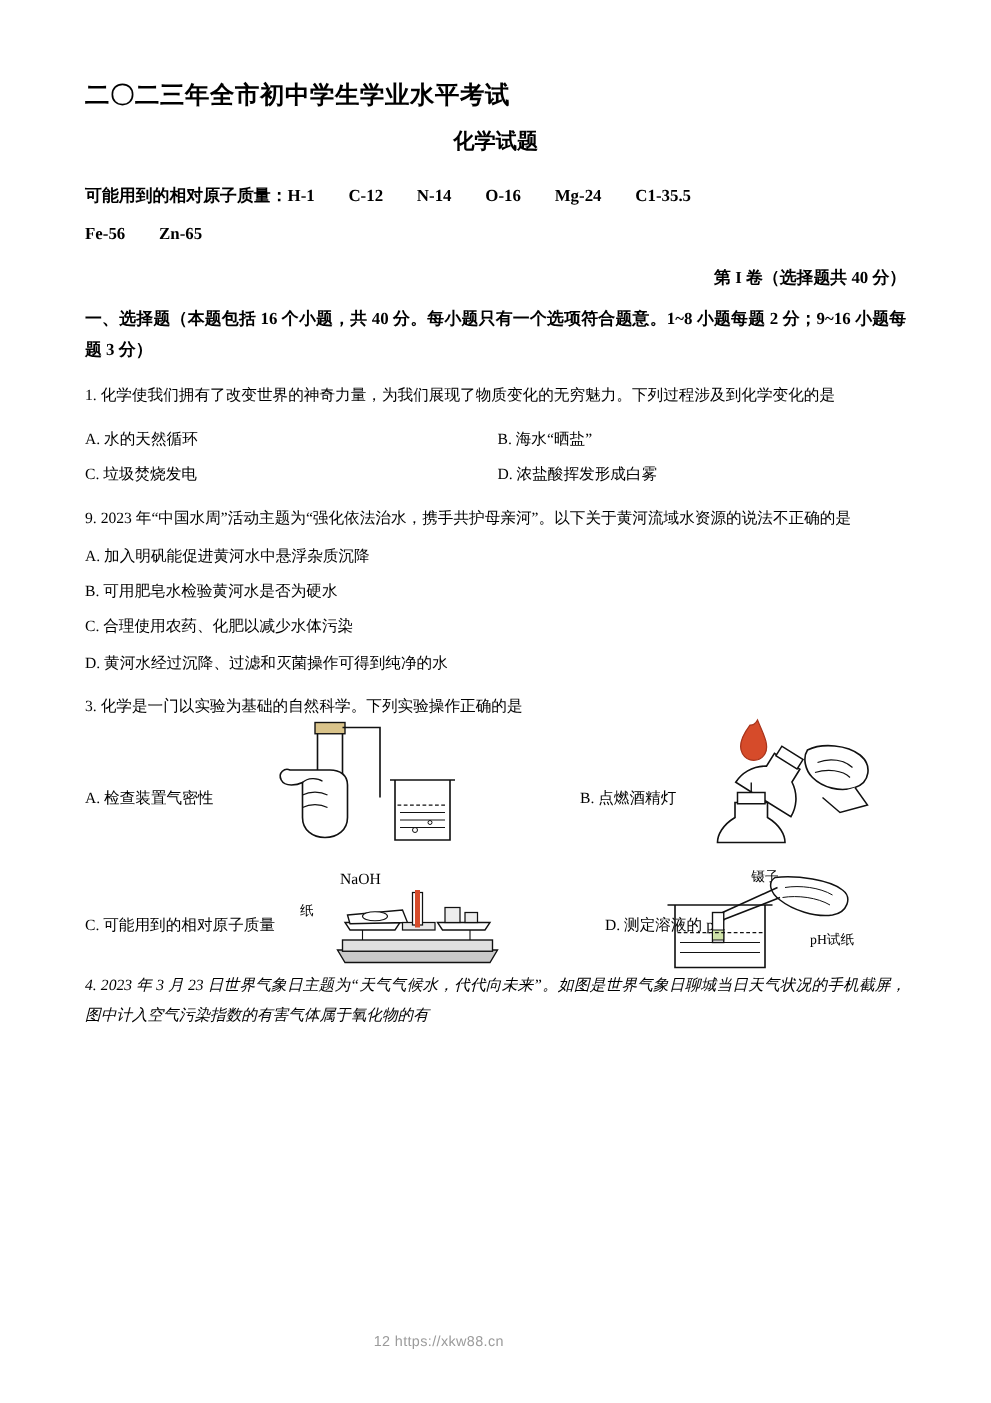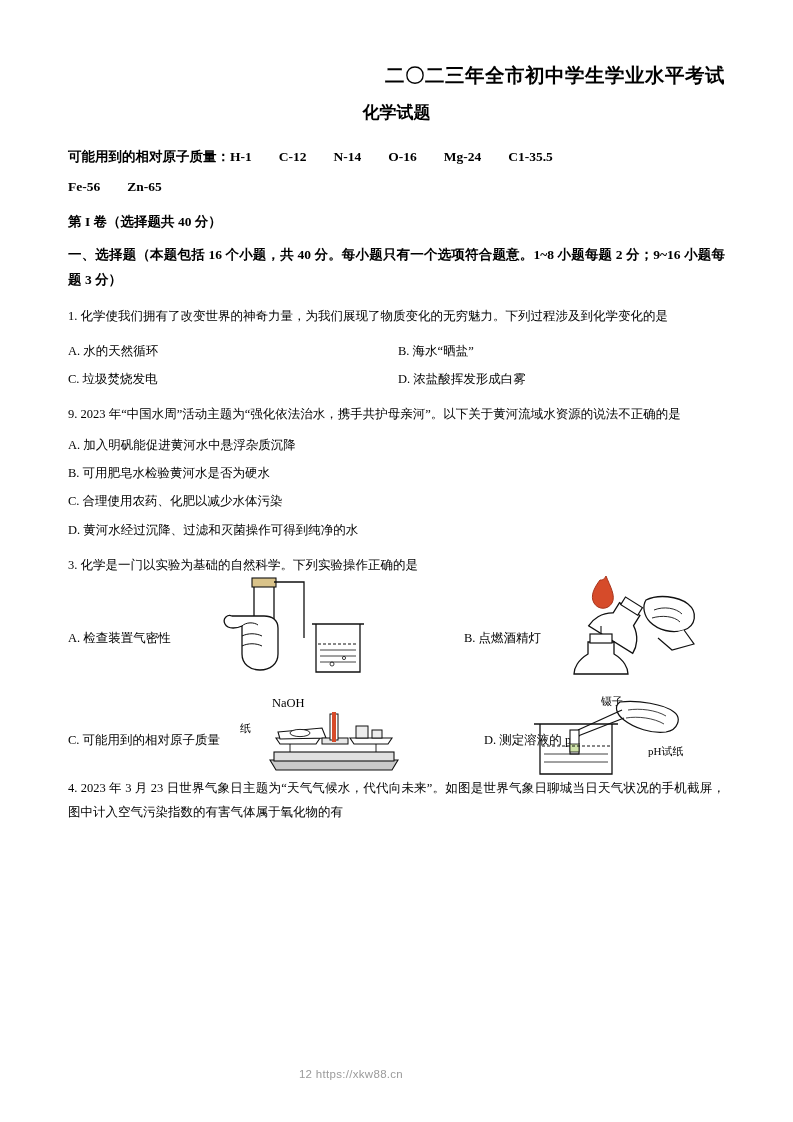--- a/index.html
+++ b/index.html
@@ -16,42 +16,42 @@
   }
   .page {
     position: absolute;
     left: 0; top: 0;
     width: 793px;
     height: 1122px;
     box-sizing: border-box;
     padding: 48px 68px 0 68px;
   }
   .title-main {
-    text-align: right;
+    text-align: left;
     font-size: 19.5px;
     font-weight: bold;
     letter-spacing: 0.5px;
     margin: 14px 0 0 0;
     font-family: "Liberation Serif", serif;
   }
   .title-sub {
     text-align: center;
     font-size: 17px;
     font-weight: bold;
     margin: 12px 0 0 0;
   }
   .mass-line {
     font-size: 13.5px;
     font-weight: bold;
     margin-top: 20px;
     line-height: 1.9;
     white-space: pre;
   }
   .section-center {
-    text-align: left;
+    text-align: right;
     font-size: 13.5px;
     font-weight: bold;
     margin-top: 14px;
   }
   .section-head {
     font-size: 13.5px;
     font-weight: bold;
     margin-top: 12px;
     line-height: 1.85;
     text-align: justify;
@@ -236,17 +236,17 @@
       <path d="M18 24 L102 24" stroke="#111" stroke-width="1.3"></path>
       <path d="M26 46 L94 46" stroke="#111" stroke-width="1" stroke-dasharray="3 2"></path>
       <g stroke="#111" stroke-width="0.8">
         <line x1="28" y1="54" x2="92" y2="54"></line>
         <line x1="28" y1="62" x2="92" y2="62"></line>
       </g>
     </svg>
 
   </div>
 
-  <div class="q" style="margin-top:2px;">4. 2023 年 3 月 23 日世界气象日主题为“天气气候水，代代向未来”。如图是世界气象日聊城当日天气状况的手机截屏，图中计入空气污染指数的有害气体属于氧化物的有</div>
+  <div class="q" style="margin-top:2px;font-style:italic;">4. 2023 年 3 月 23 日世界气象日主题为“天气气候水，代代向未来”。如图是世界气象日聊城当日天气状况的手机截屏，图中计入空气污染指数的有害气体属于氧化物的有</div>
 
 </div>
 
 <div class="watermark">12 https://xkw88.cn</div>
 
 </body></html>

